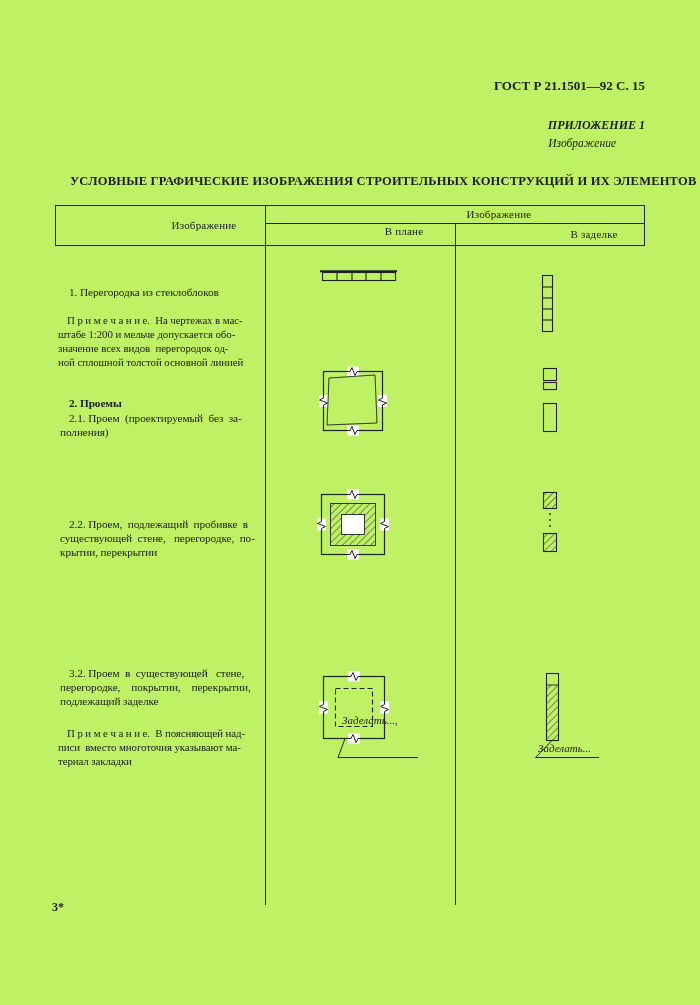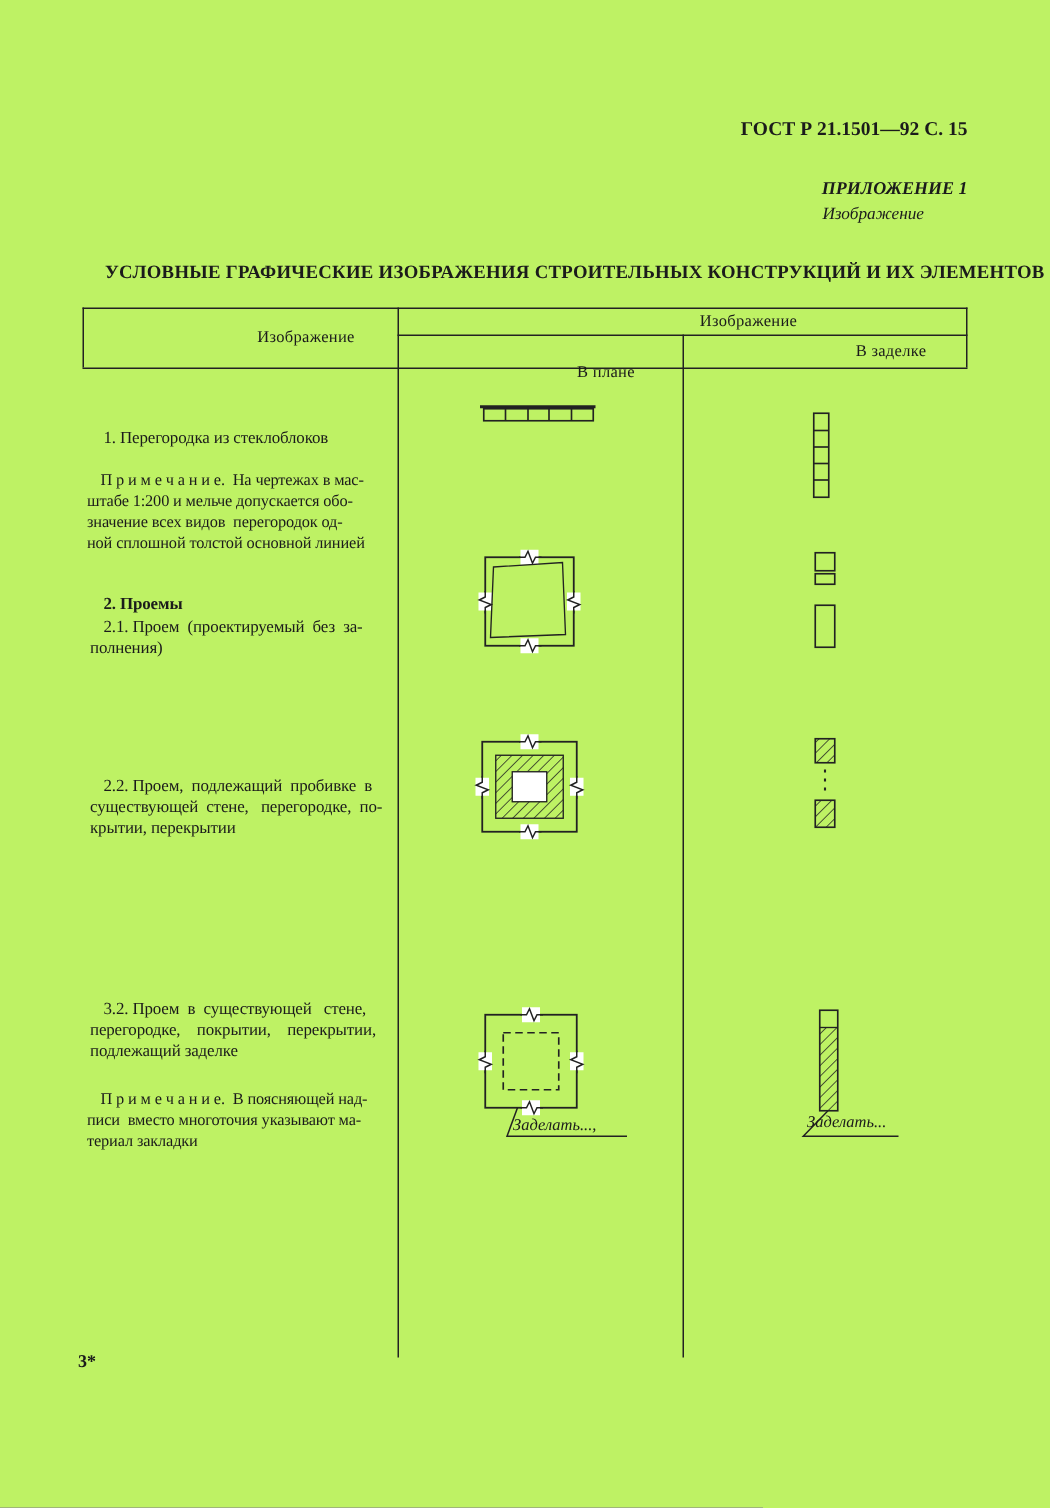--- a/index.html
+++ b/index.html
@@ -38,21 +38,21 @@
   <div class="hline" style="left:55px;top:205px;width:590px"></div>
   <div class="hline" style="left:265px;top:223px;width:380px"></div>
   <div class="hline" style="left:55px;top:245px;width:590px"></div>
   <div class="vline" style="left:55px;top:205px;height:40px"></div>
   <div class="vline" style="left:644px;top:205px;height:40px"></div>
   <div class="vline" style="left:265px;top:205px;height:700px"></div>
   <div class="vline" style="left:455px;top:223px;height:682px"></div>
 
   <div class="cell" style="left:55px;top:205px;width:210px;height:40px">Изображение</div>
   <div class="cell" style="left:265px;top:205px;width:380px;height:18px">Изображение</div>
-  <div class="cell" style="left:265px;top:237px;width:190px;height:22px">В плане</div>
+  <div class="cell" style="left:265px;top:220px;width:190px;height:22px">В плане</div>
   <div class="cell" style="left:455px;top:223px;width:190px;height:22px">В заделке</div>
 
   <div class="txt indent" style="left:60px;top:259px">1. Перегородка из стеклоблоков</div>
   <div class="txt note indent" style="left:58px;top:287px">П р и м е ч а н и е.  На чертежах в мас-
 штабе 1:200 и мельче допускается обо-
 значение всех видов  перегородок од-
 ной сплошной толстой основной линией</div>
 
   <svg style="left:320px;top:266px" width="78" height="20" viewBox="0 0 78 20">
     <line x1="0" y1="5.2" x2="77" y2="5.2" stroke="#222" stroke-width="2"></line>
@@ -142,21 +142,21 @@
     <rect x="34" y="65.5" width="12" height="10" fill="#fff"></rect>
     <rect x="5" y="33.5" width="9" height="12" fill="#fff"></rect>
     <rect x="66" y="33.5" width="9" height="12" fill="#fff"></rect>
     <path d="M33 8.5 h4 l2 -4 l3 8 l2 -4 h4" fill="none" stroke="#222" stroke-width="1"></path>
     <path d="M33 70.5 h4 l2 -4 l3 8 l2 -4 h4" fill="none" stroke="#222" stroke-width="1"></path>
     <path d="M9.5 32.5 v4 l-4 2 l8 3 l-4 2 v4" fill="none" stroke="#222" stroke-width="1"></path>
     <path d="M70.5 32.5 v4 l-4 2 l8 3 l-4 2 v4" fill="none" stroke="#222" stroke-width="1"></path>
     <rect x="21.5" y="20.5" width="37" height="38" fill="none" stroke="#222" stroke-width="1.1" stroke-dasharray="5 3"></rect>
     <path d="M31 70.5 L24 89.5 H104" fill="none" stroke="#222" stroke-width="1"></path>
   </svg>
-  <div class="flag-label" style="left:342px;top:744px">Заделать...,</div>
+  <div class="flag-label" style="left:342px;top:714px">Заделать...,</div>
 
   <svg style="left:518px;top:668px" width="104" height="100" viewBox="0 0 104 100">
     <defs>
       <pattern id="hatchC" width="5" height="5" patternUnits="userSpaceOnUse" patternTransform="rotate(45)">
         <path d="M0 0 L0 5" stroke="#222" stroke-width="1"></path>
       </pattern>
     </defs>
     <rect x="28.5" y="17" width="12" height="55.5" fill="url(#hatchC)" stroke="none"></rect>
     <rect x="28.5" y="5.5" width="12" height="67" fill="none" stroke="#222" stroke-width="1.1"></rect>
     <line x1="28.5" y1="17" x2="40.5" y2="17" stroke="#222" stroke-width="0.9"></line>

